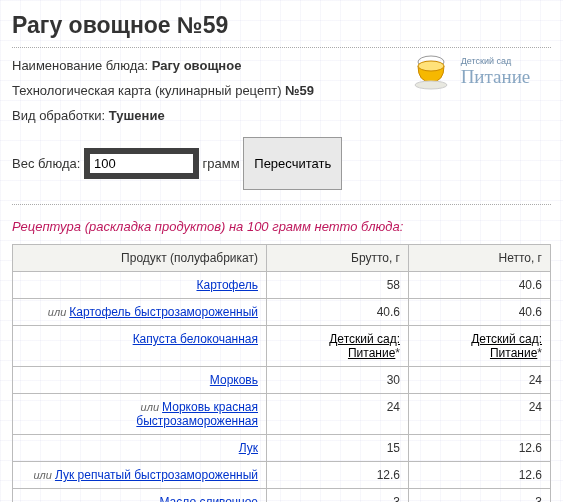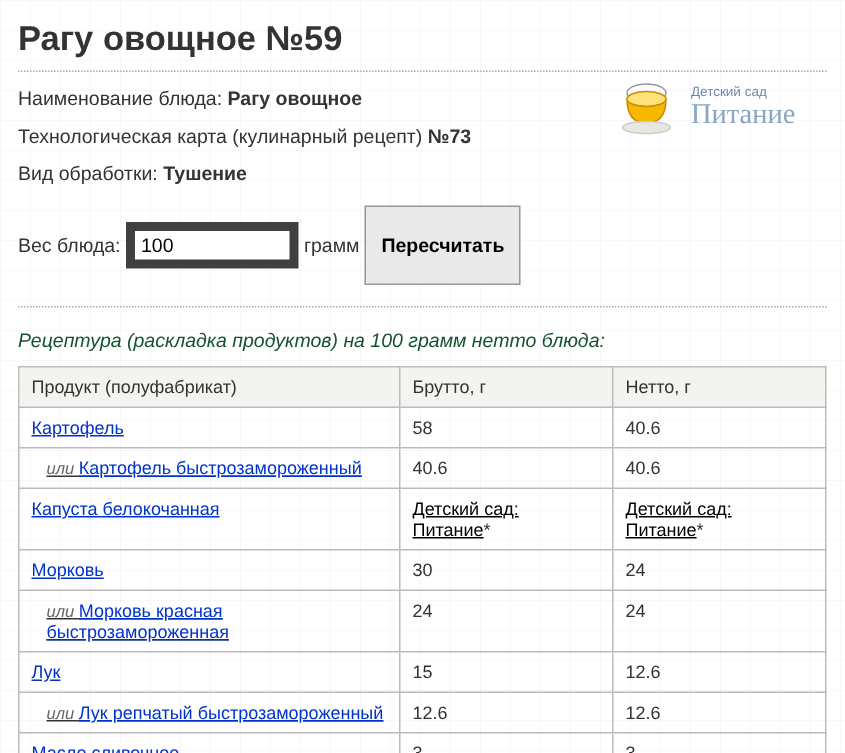--- a/index.html
+++ b/index.html
@@ -58,61 +58,60 @@
     width: 95px;
     padding: 2px 4px;
     border: 6px solid #404040;
     font-size: 13px;
   }
   .weight-row button {
     padding: 18px 10px;
     font-size: 13px;
     background: #e9e9e9;
     border: 1px solid #999;
-    font-weight: bold;
   }
   hr.dotted {
     border: none;
     border-top: 1px dotted #aaa;
     margin: 14px 0;
   }
   .italic {
     font-style: italic;
     margin: 13px 0 10px 0;
-    color: #14532d;
+    color: #be185d;
   }
   table {
     width: 100%;
     border-collapse: collapse;
     font-size: 12px;
   }
   table th, table td {
     border: 1px solid #bbb;
     padding: 6px 8px;
-    text-align: left;
+    text-align: right;
     vertical-align: top;
   }
   table th {
     background: #f3f3f0;
     font-weight: normal;
   }
   a.product {
     color: #0033cc;
     text-decoration: underline;
   }
   a.locked {
     color: #000000;
     text-decoration: underline;
   }
   .or-word {
     font-style: italic;
     font-size: 11px;
     color: #666;
   }
-  .indent { padding-left: 18px; text-decoration: underline; }
+  .indent { padding-left: 18px; }
 </style>
 </head>
 <body>
 
 <h1>Рагу овощное №59</h1>
 
 <div class="logo">
   <span class="logo-icon">
     <svg width="40" height="38" viewBox="0 0 40 38">
       <ellipse cx="20" cy="10" rx="13" ry="6" fill="none" stroke="#999" stroke-width="1"></ellipse>
@@ -125,21 +124,21 @@
     <div class="logo-small">Детский сад</div>
     <div class="logo-big">Питание</div>
   </span>
 </div>
 
 <div class="meta-row">
   <span>Наименование блюда: </span><span class="bold">Рагу овощное</span>
 </div>
 
 <div class="meta-row">
-  <span>Технологическая карта (кулинарный рецепт) </span><span class="bold">№73</span>
+  <span>Технологическая карта (кулинарный рецепт) </span><span class="bold">№59</span>
 </div>
 
 <div class="meta-row">
   <span>Вид обработки: </span><span class="bold">Тушение</span>
 </div>
 
 <div class="weight-row">
   <span>Вес блюда: </span>
   <input type="text" value="100" style="">
   <span> грамм </span>

